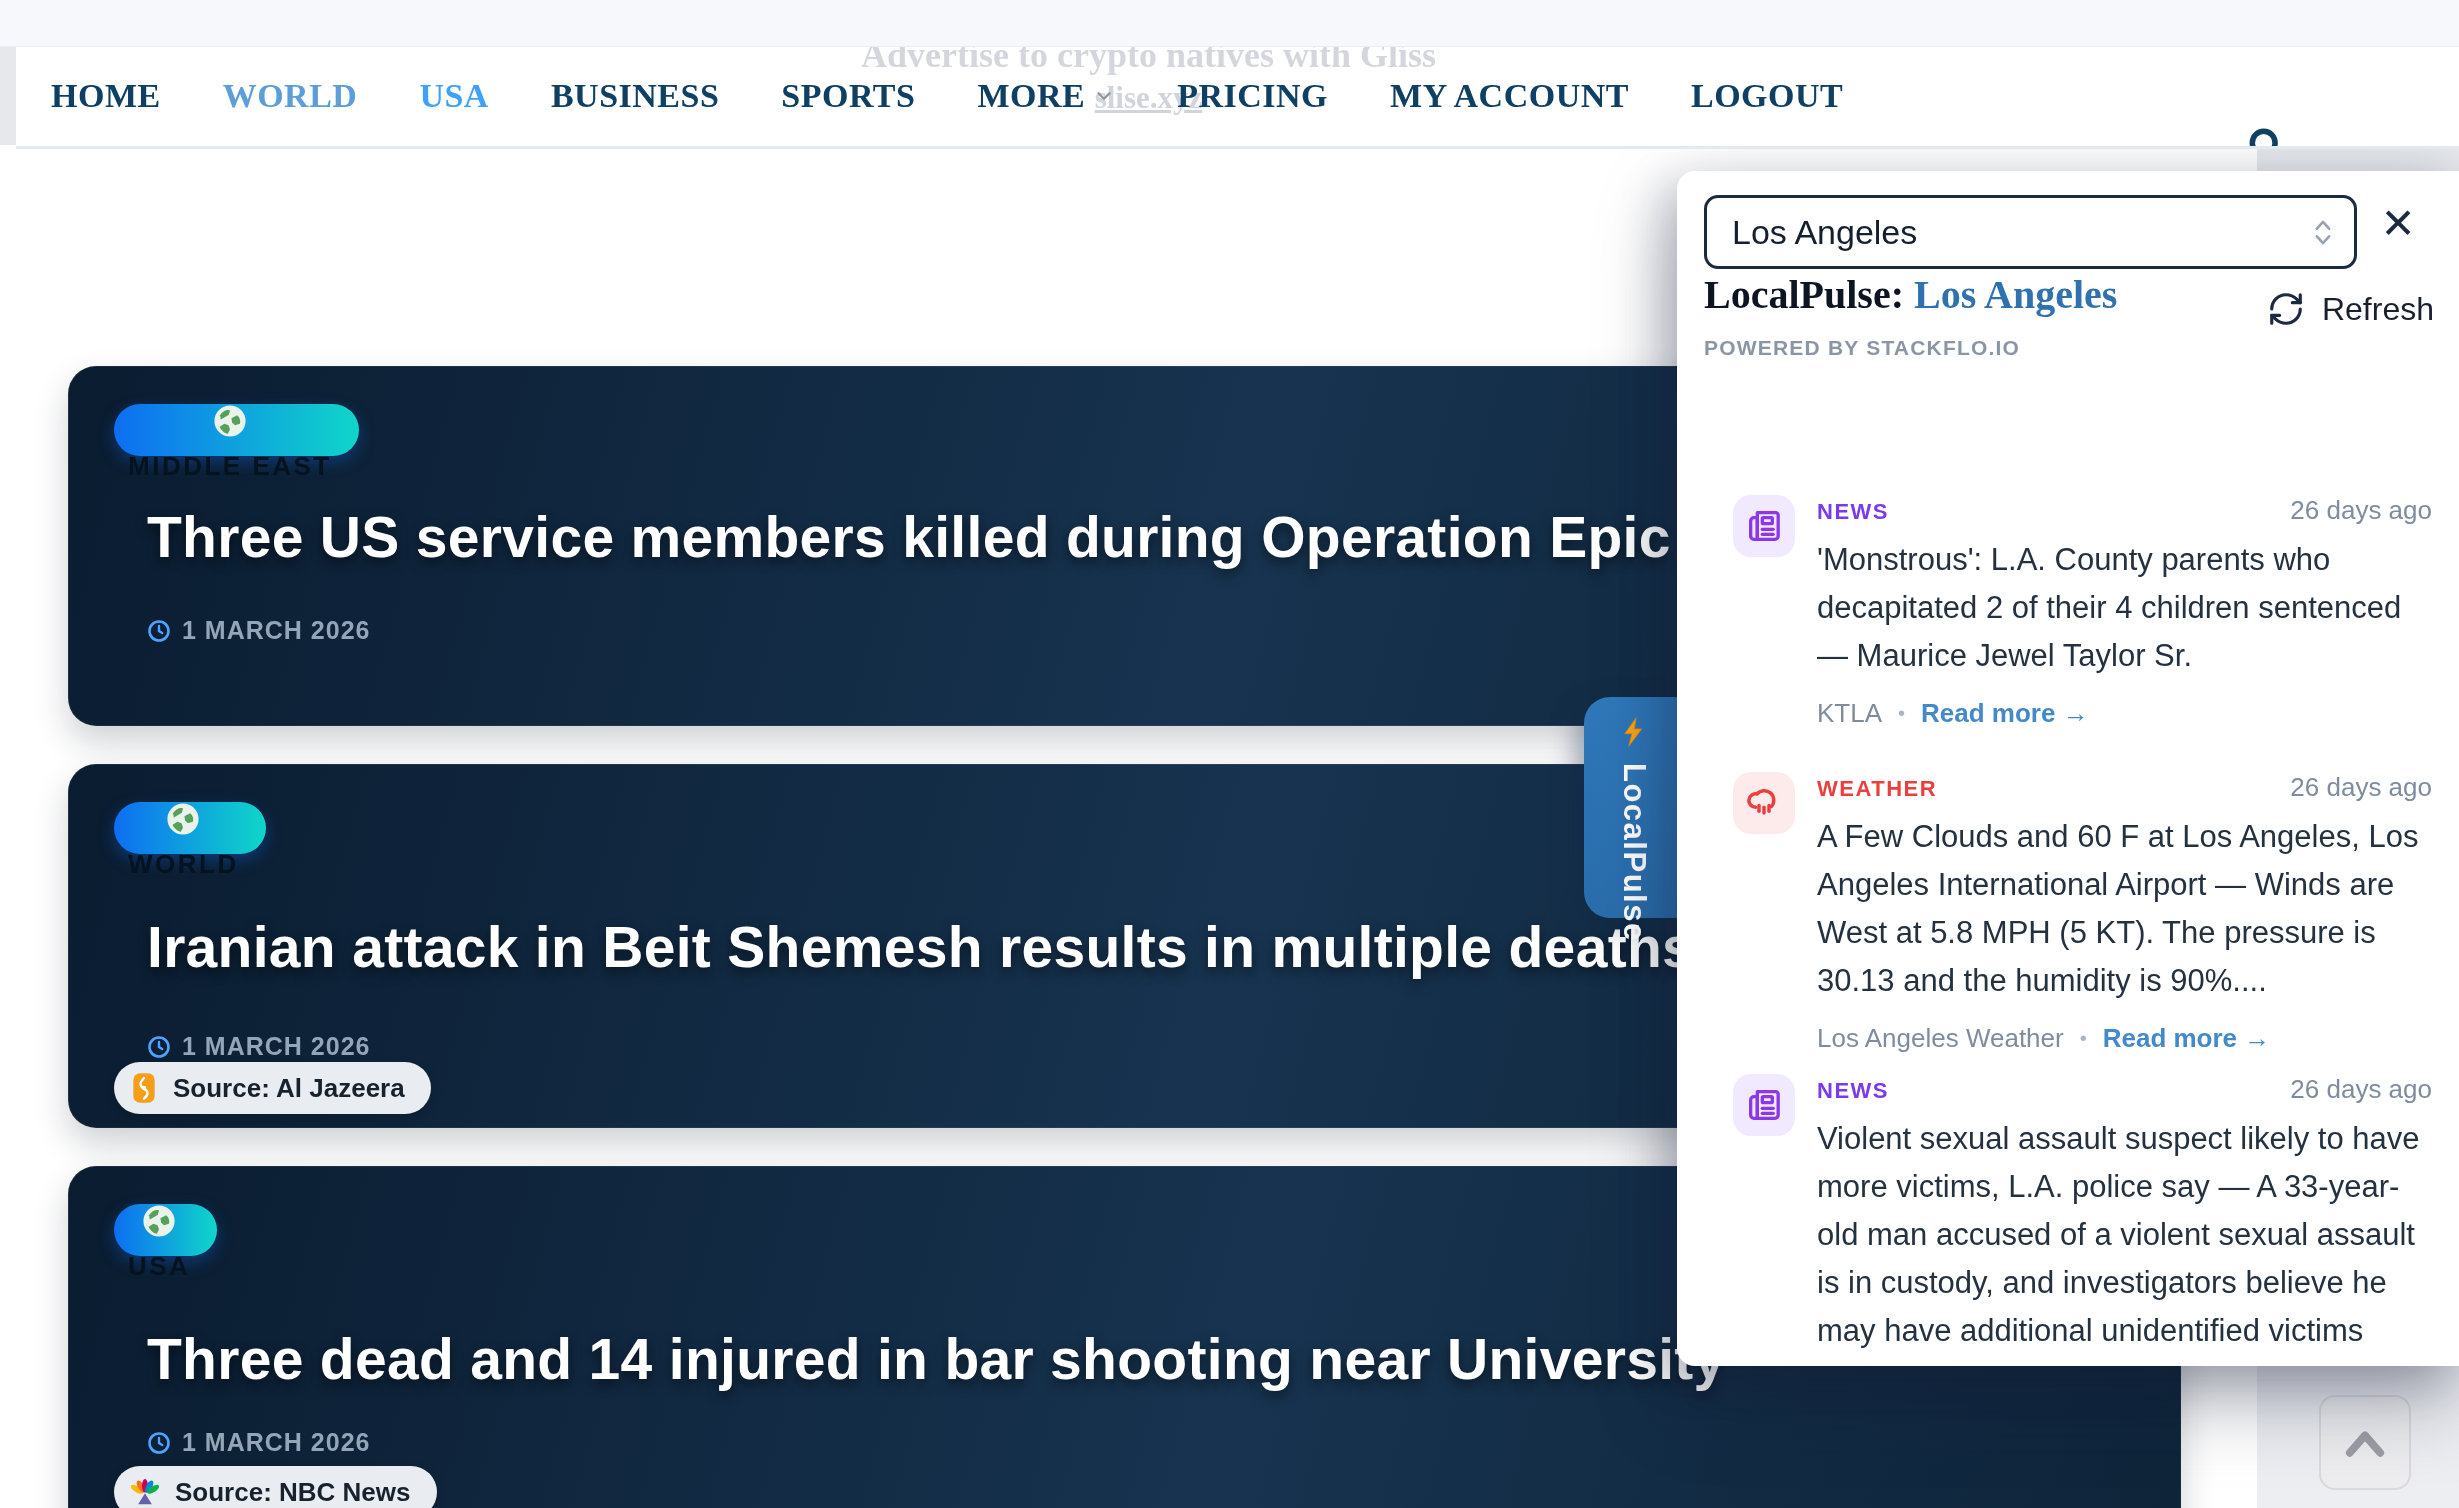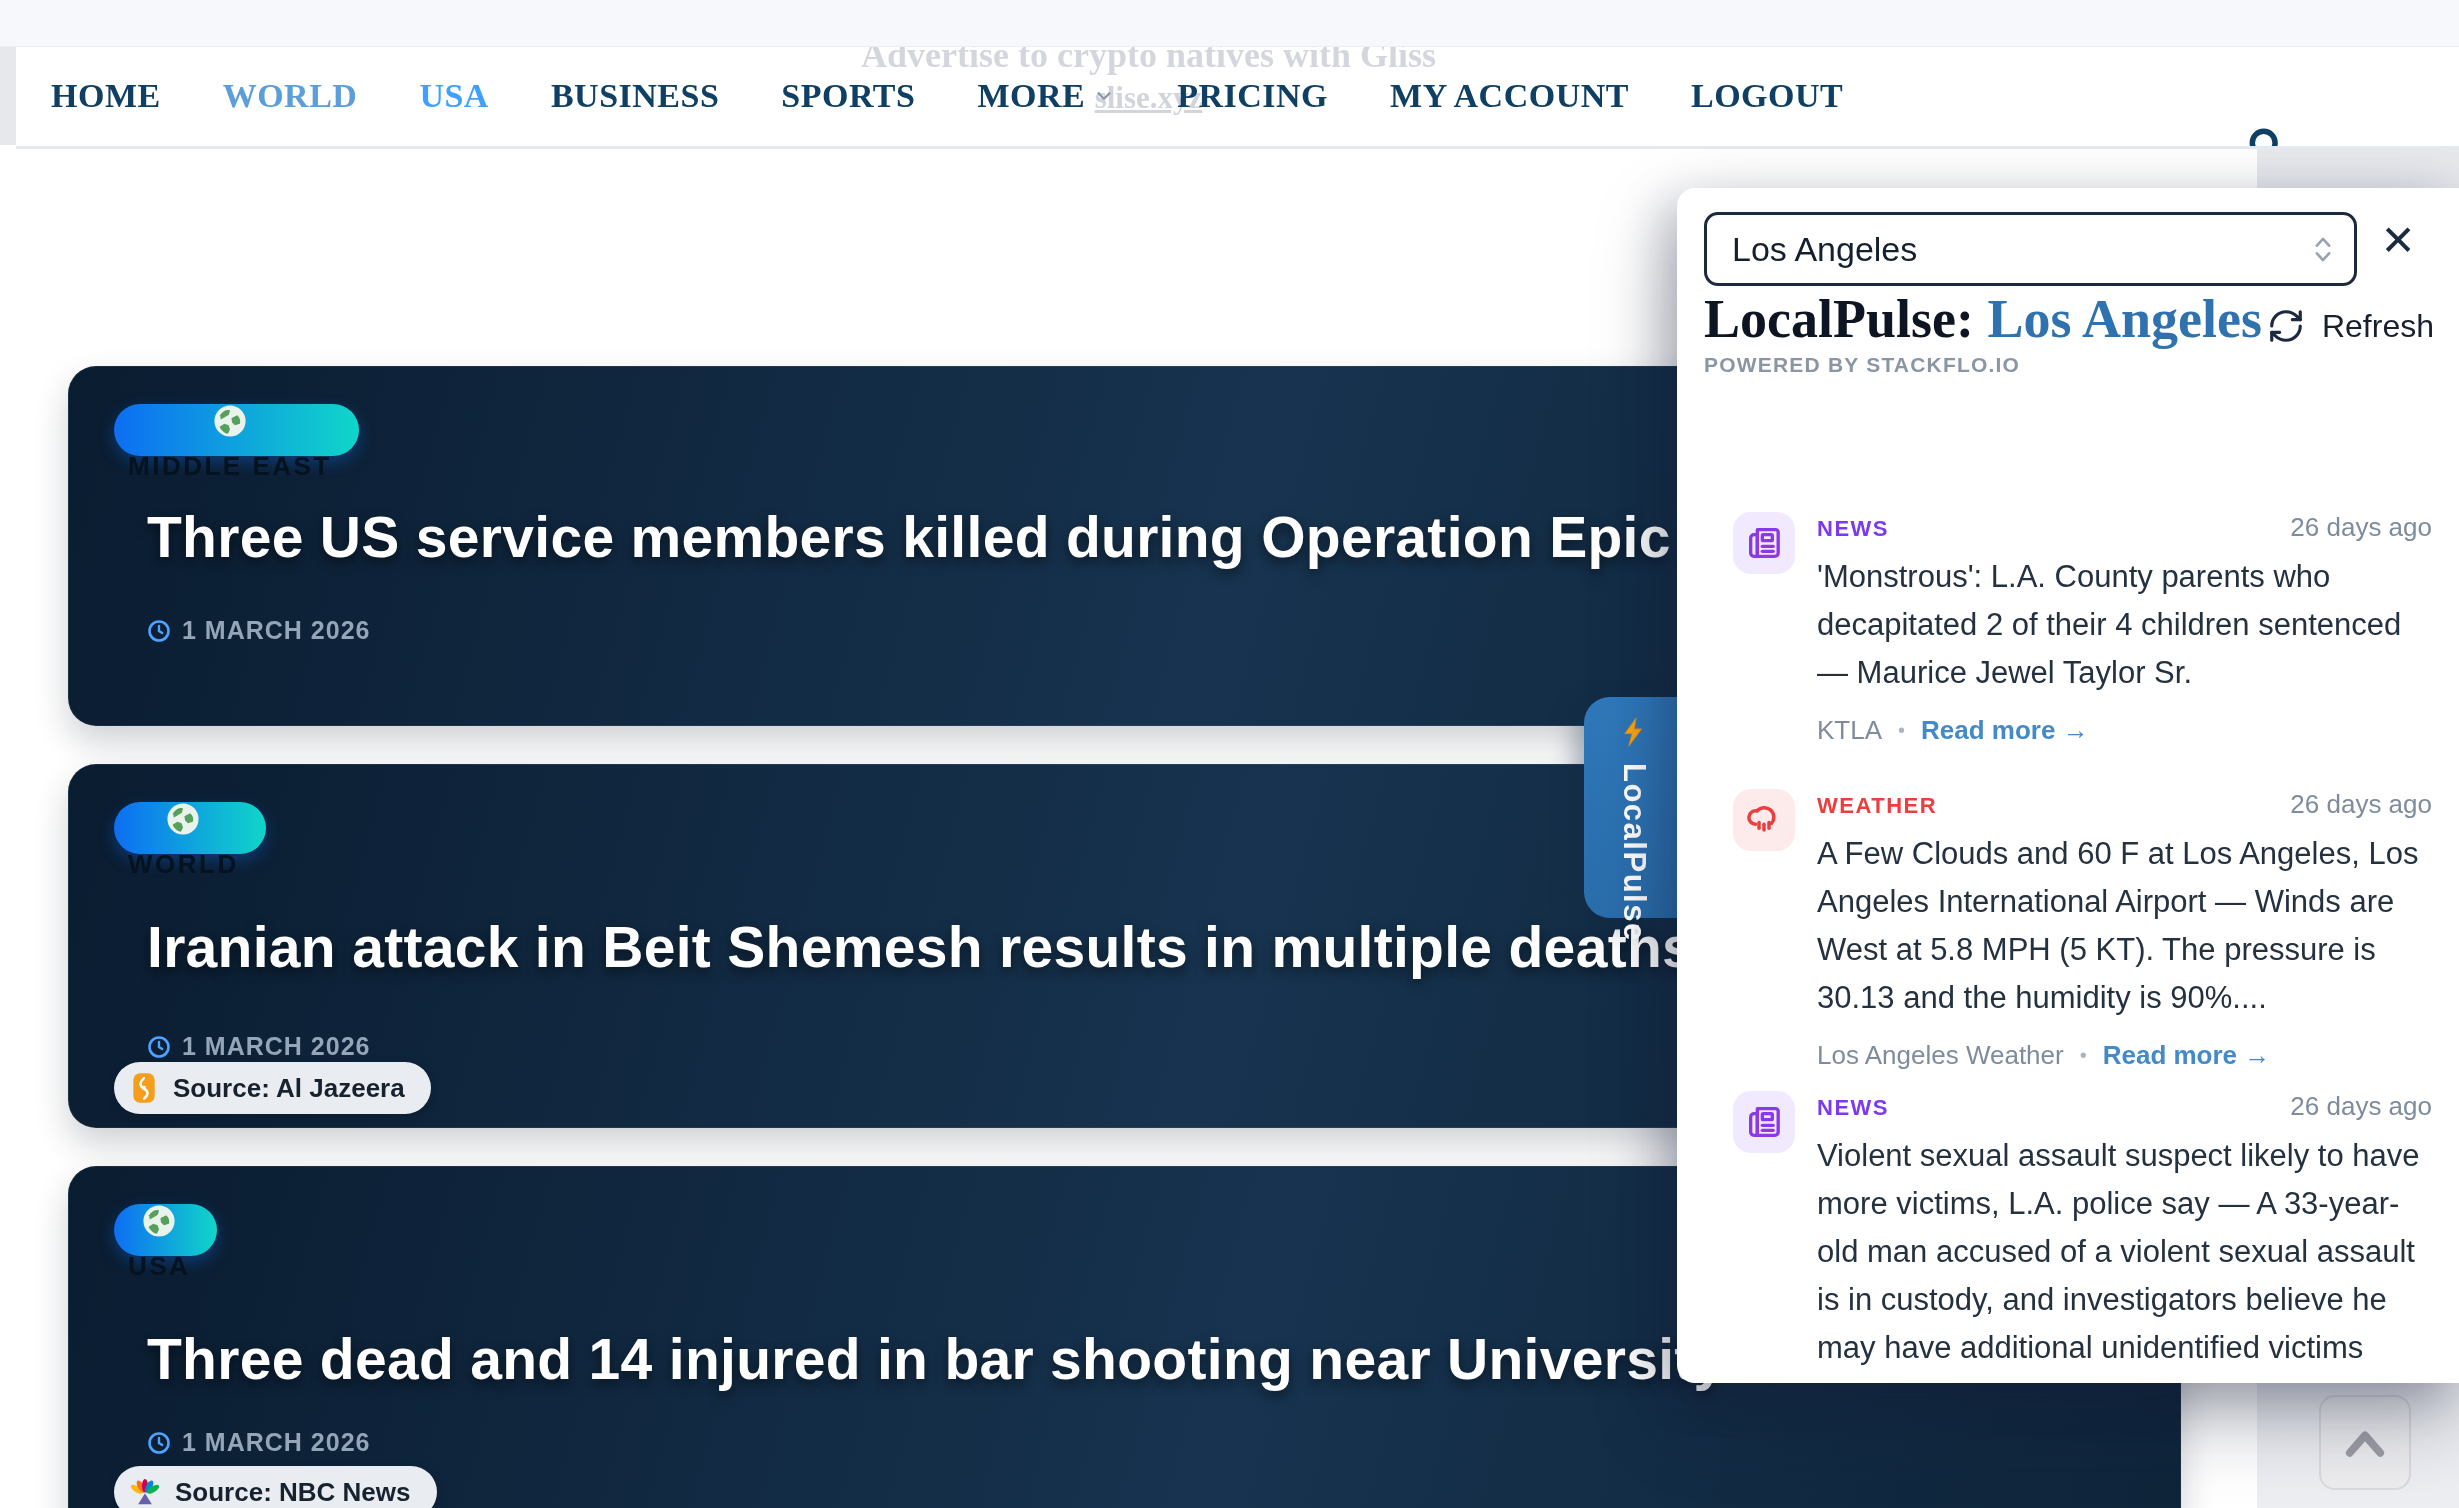--- a/index.html
+++ b/index.html
@@ -42,26 +42,26 @@
   .src-chip{position:absolute;left:45px;height:52px;display:inline-flex;align-items:center;gap:13px;padding:0 26px 0 14px;border-radius:26px;background:#e9edf2;box-shadow:0 4px 10px rgba(10,20,35,.35);}
   .card2 .src-chip{top:297px;}
   .card3 .src-chip{top:299px;}
   .src-chip .lbl{font-size:26px;font-weight:700;color:#17222e;white-space:nowrap;}
 
   
   .pulse-tab{position:absolute;left:1584px;top:697px;width:100px;height:221px;background:linear-gradient(180deg,#2f78ba,#2a6dab);border-radius:26px 0 0 26px;box-shadow:-10px 8px 24px rgba(20,40,70,.35);z-index:6;cursor:pointer;display:flex;flex-direction:column;align-items:center;padding-top:18px;box-sizing:border-box;}
   .pulse-tab .vlabel{margin-top:14px;writing-mode:vertical-rl;font-size:31px;font-weight:700;letter-spacing:1.5px;color:#ffffff;}
 
   
-  .panel{position:absolute;left:1677px;top:188px;width:783px;height:1195px;background:#ffffff;border-radius:18px 0 0 18px;box-shadow:0 34px 80px rgba(20,30,55,.35),-16px 12px 44px rgba(20,30,55,.18);z-index:10;overflow:hidden;}
+  .panel{position:absolute;left:1677px;top:171px;width:783px;height:1195px;background:#ffffff;border-radius:18px 0 0 18px;box-shadow:0 34px 80px rgba(20,30,55,.35),-16px 12px 44px rgba(20,30,55,.18);z-index:10;overflow:hidden;}
   .city-select{position:absolute;left:27px;top:24px;width:653px;height:74px;border:3px solid #1b2a3e;border-radius:14px;box-sizing:border-box;display:flex;align-items:center;cursor:pointer;background:#fff;}
   .city-select .val{margin-left:25px;font-size:34px;color:#14202e;flex:1;}
   .city-select .stepper{margin-right:20px;display:flex;flex-direction:column;gap:1px;}
   .close-btn{position:absolute;left:695px;top:26px;width:52px;height:52px;display:flex;align-items:center;justify-content:center;font-size:42px;font-weight:400;color:#1b2a3e;cursor:pointer;}
-  .panel-title{position:absolute;left:27px;top:100px;font-family:"Liberation Serif","DejaVu Serif",serif;font-size:54px;font-weight:700;color:#0d1522;white-space:nowrap;}
+  .panel-title{position:absolute;left:27px;top:100px;font-family:"Liberation Serif","DejaVu Serif",serif;font-size:40px;font-weight:700;color:#0d1522;white-space:nowrap;}
   .panel-title .city{color:#2f72ae;}
   .refresh-btn{position:absolute;right:26px;top:119px;display:flex;align-items:center;gap:17px;cursor:pointer;}
   .refresh-btn .lbl{font-size:32px;font-weight:500;color:#17202c;}
   .powered{position:absolute;left:27px;top:165px;font-size:21px;font-weight:700;letter-spacing:1.2px;color:#8a96a4;}
   .chips{position:absolute;left:25px;top:209px;display:flex;gap:17px;}
   .chip{height:44px;padding:0 24px;border-radius:22px;display:flex;align-items:center;font-size:24px;font-weight:600;background:#eef1f6;color:#2a3a4c;cursor:pointer;}
   .chip.active{background:#2b6cb0;color:#ffffff;font-weight:700;}
   .lp-item{position:absolute;left:56px;right:28px;display:flex;gap:22px;}
   .lp-item.i1{top:324px;}
   .lp-item.i2{top:601px;}

